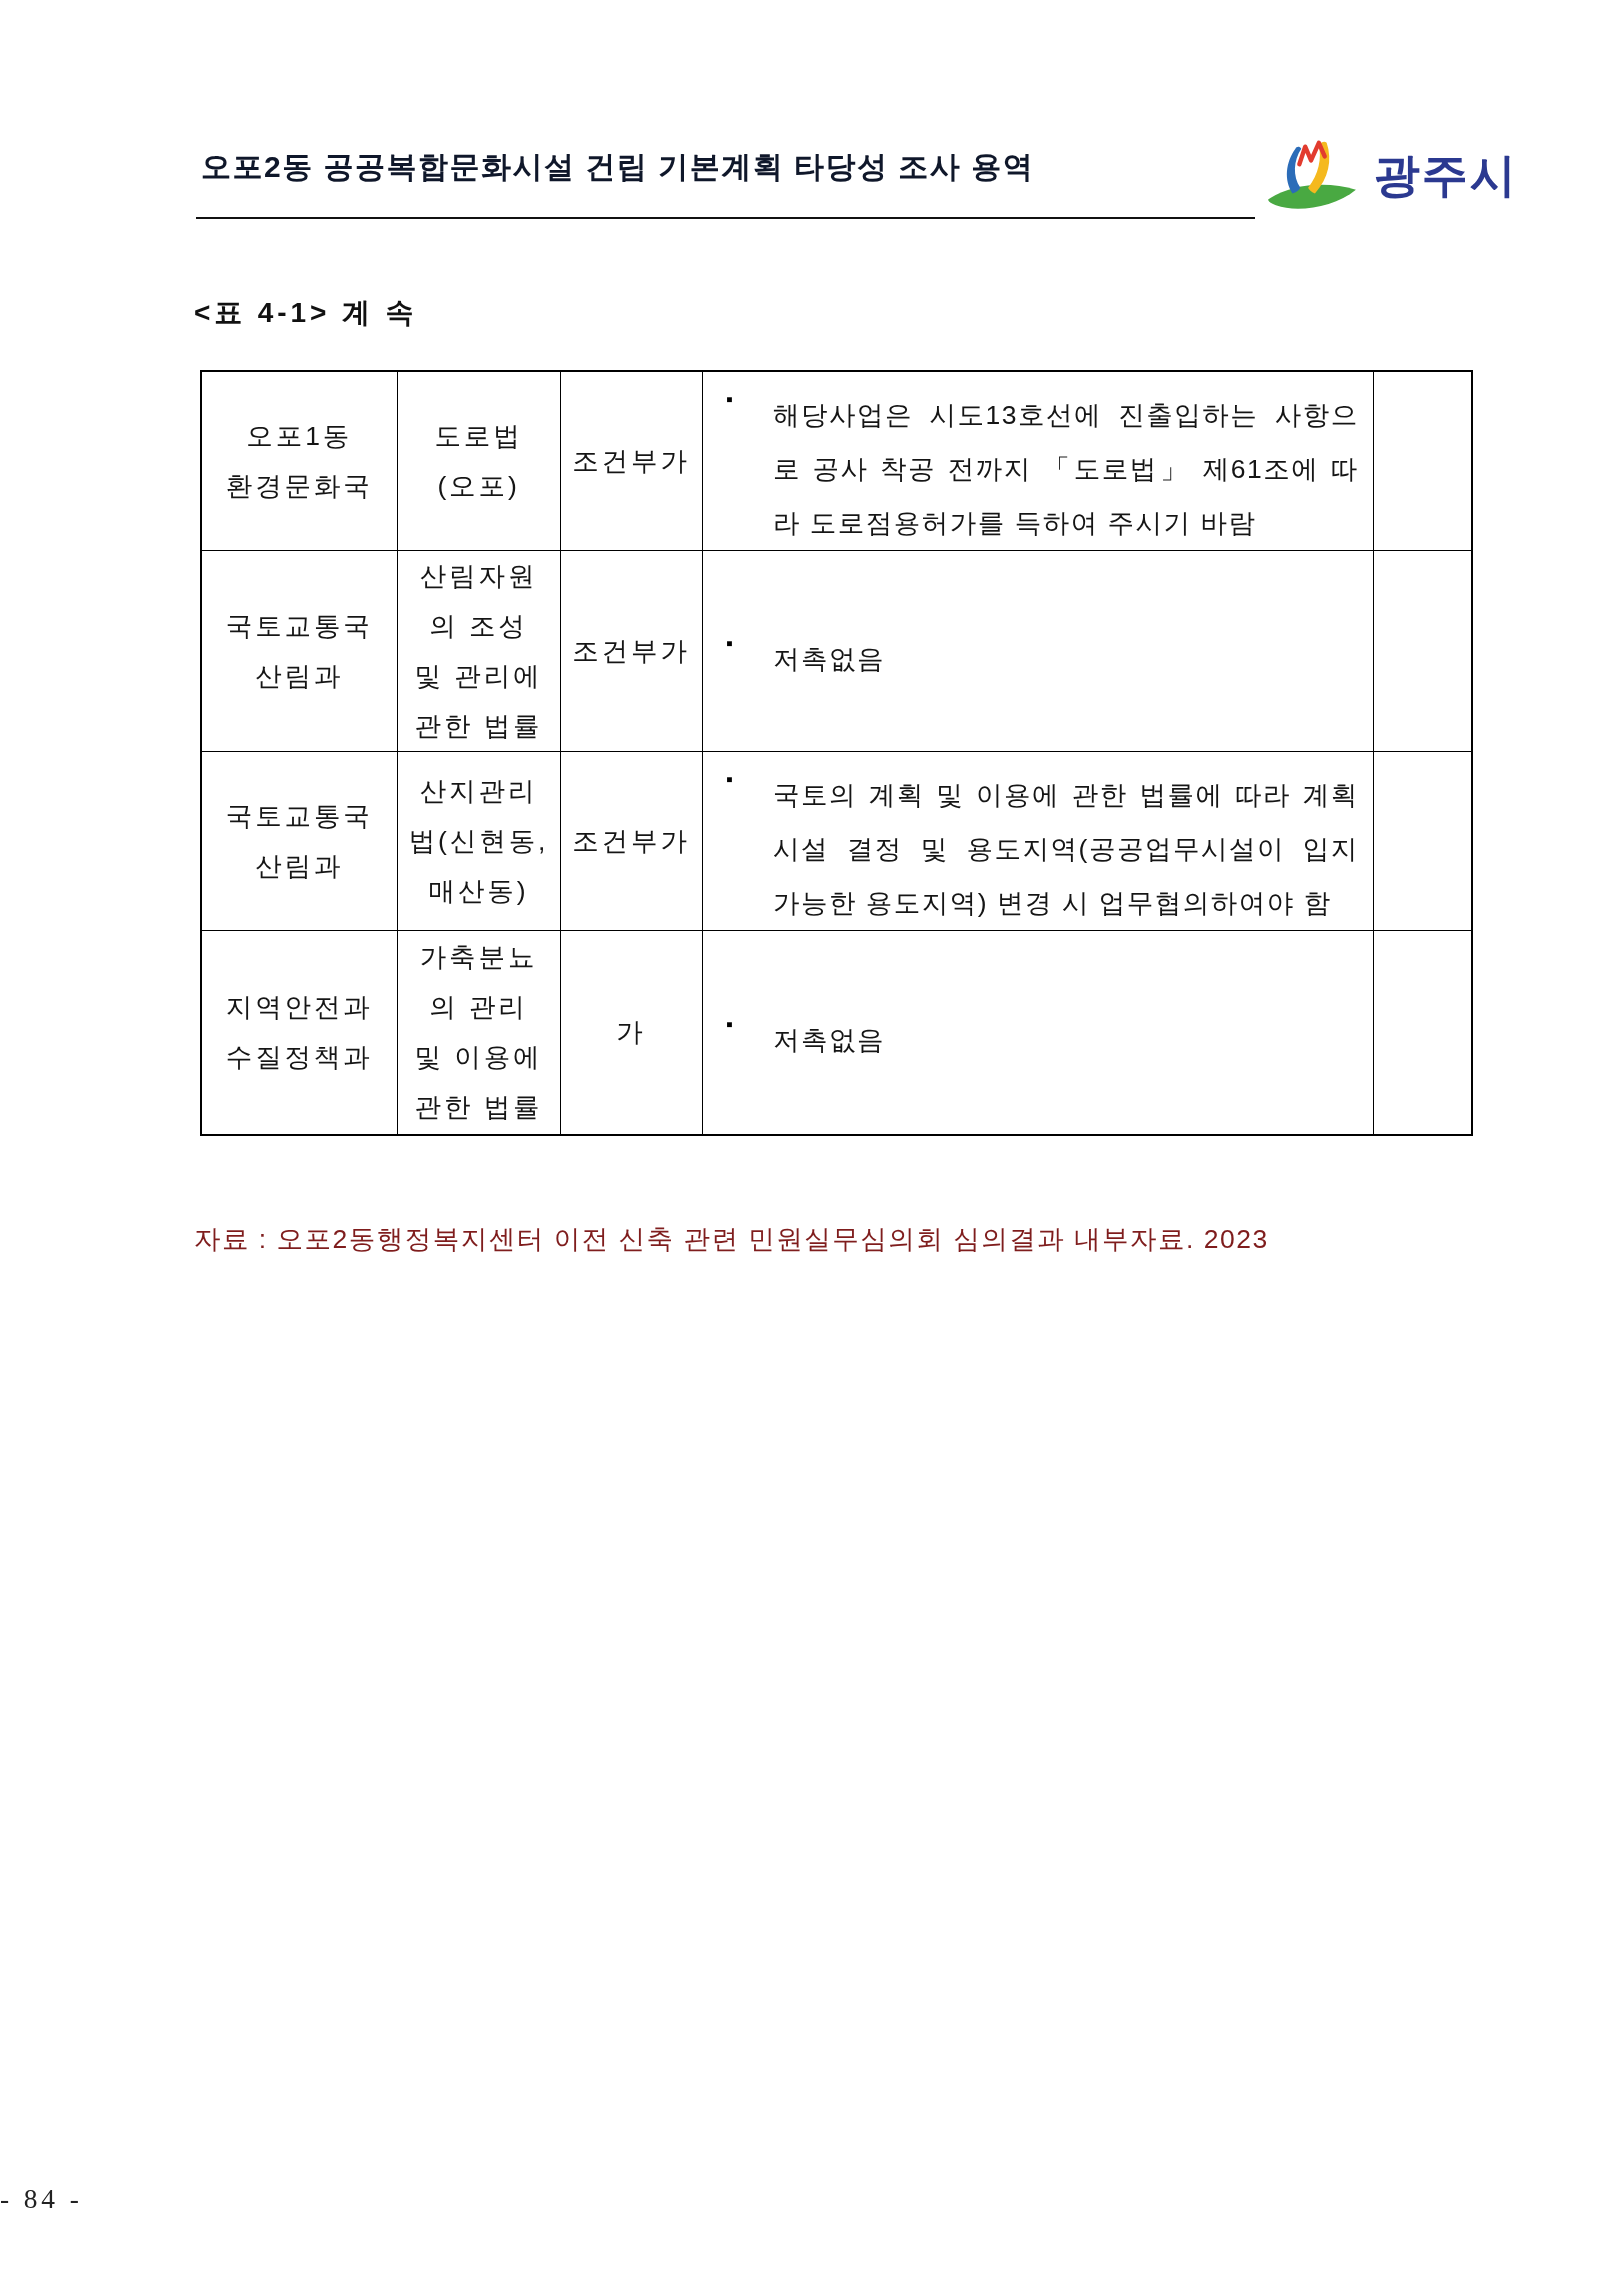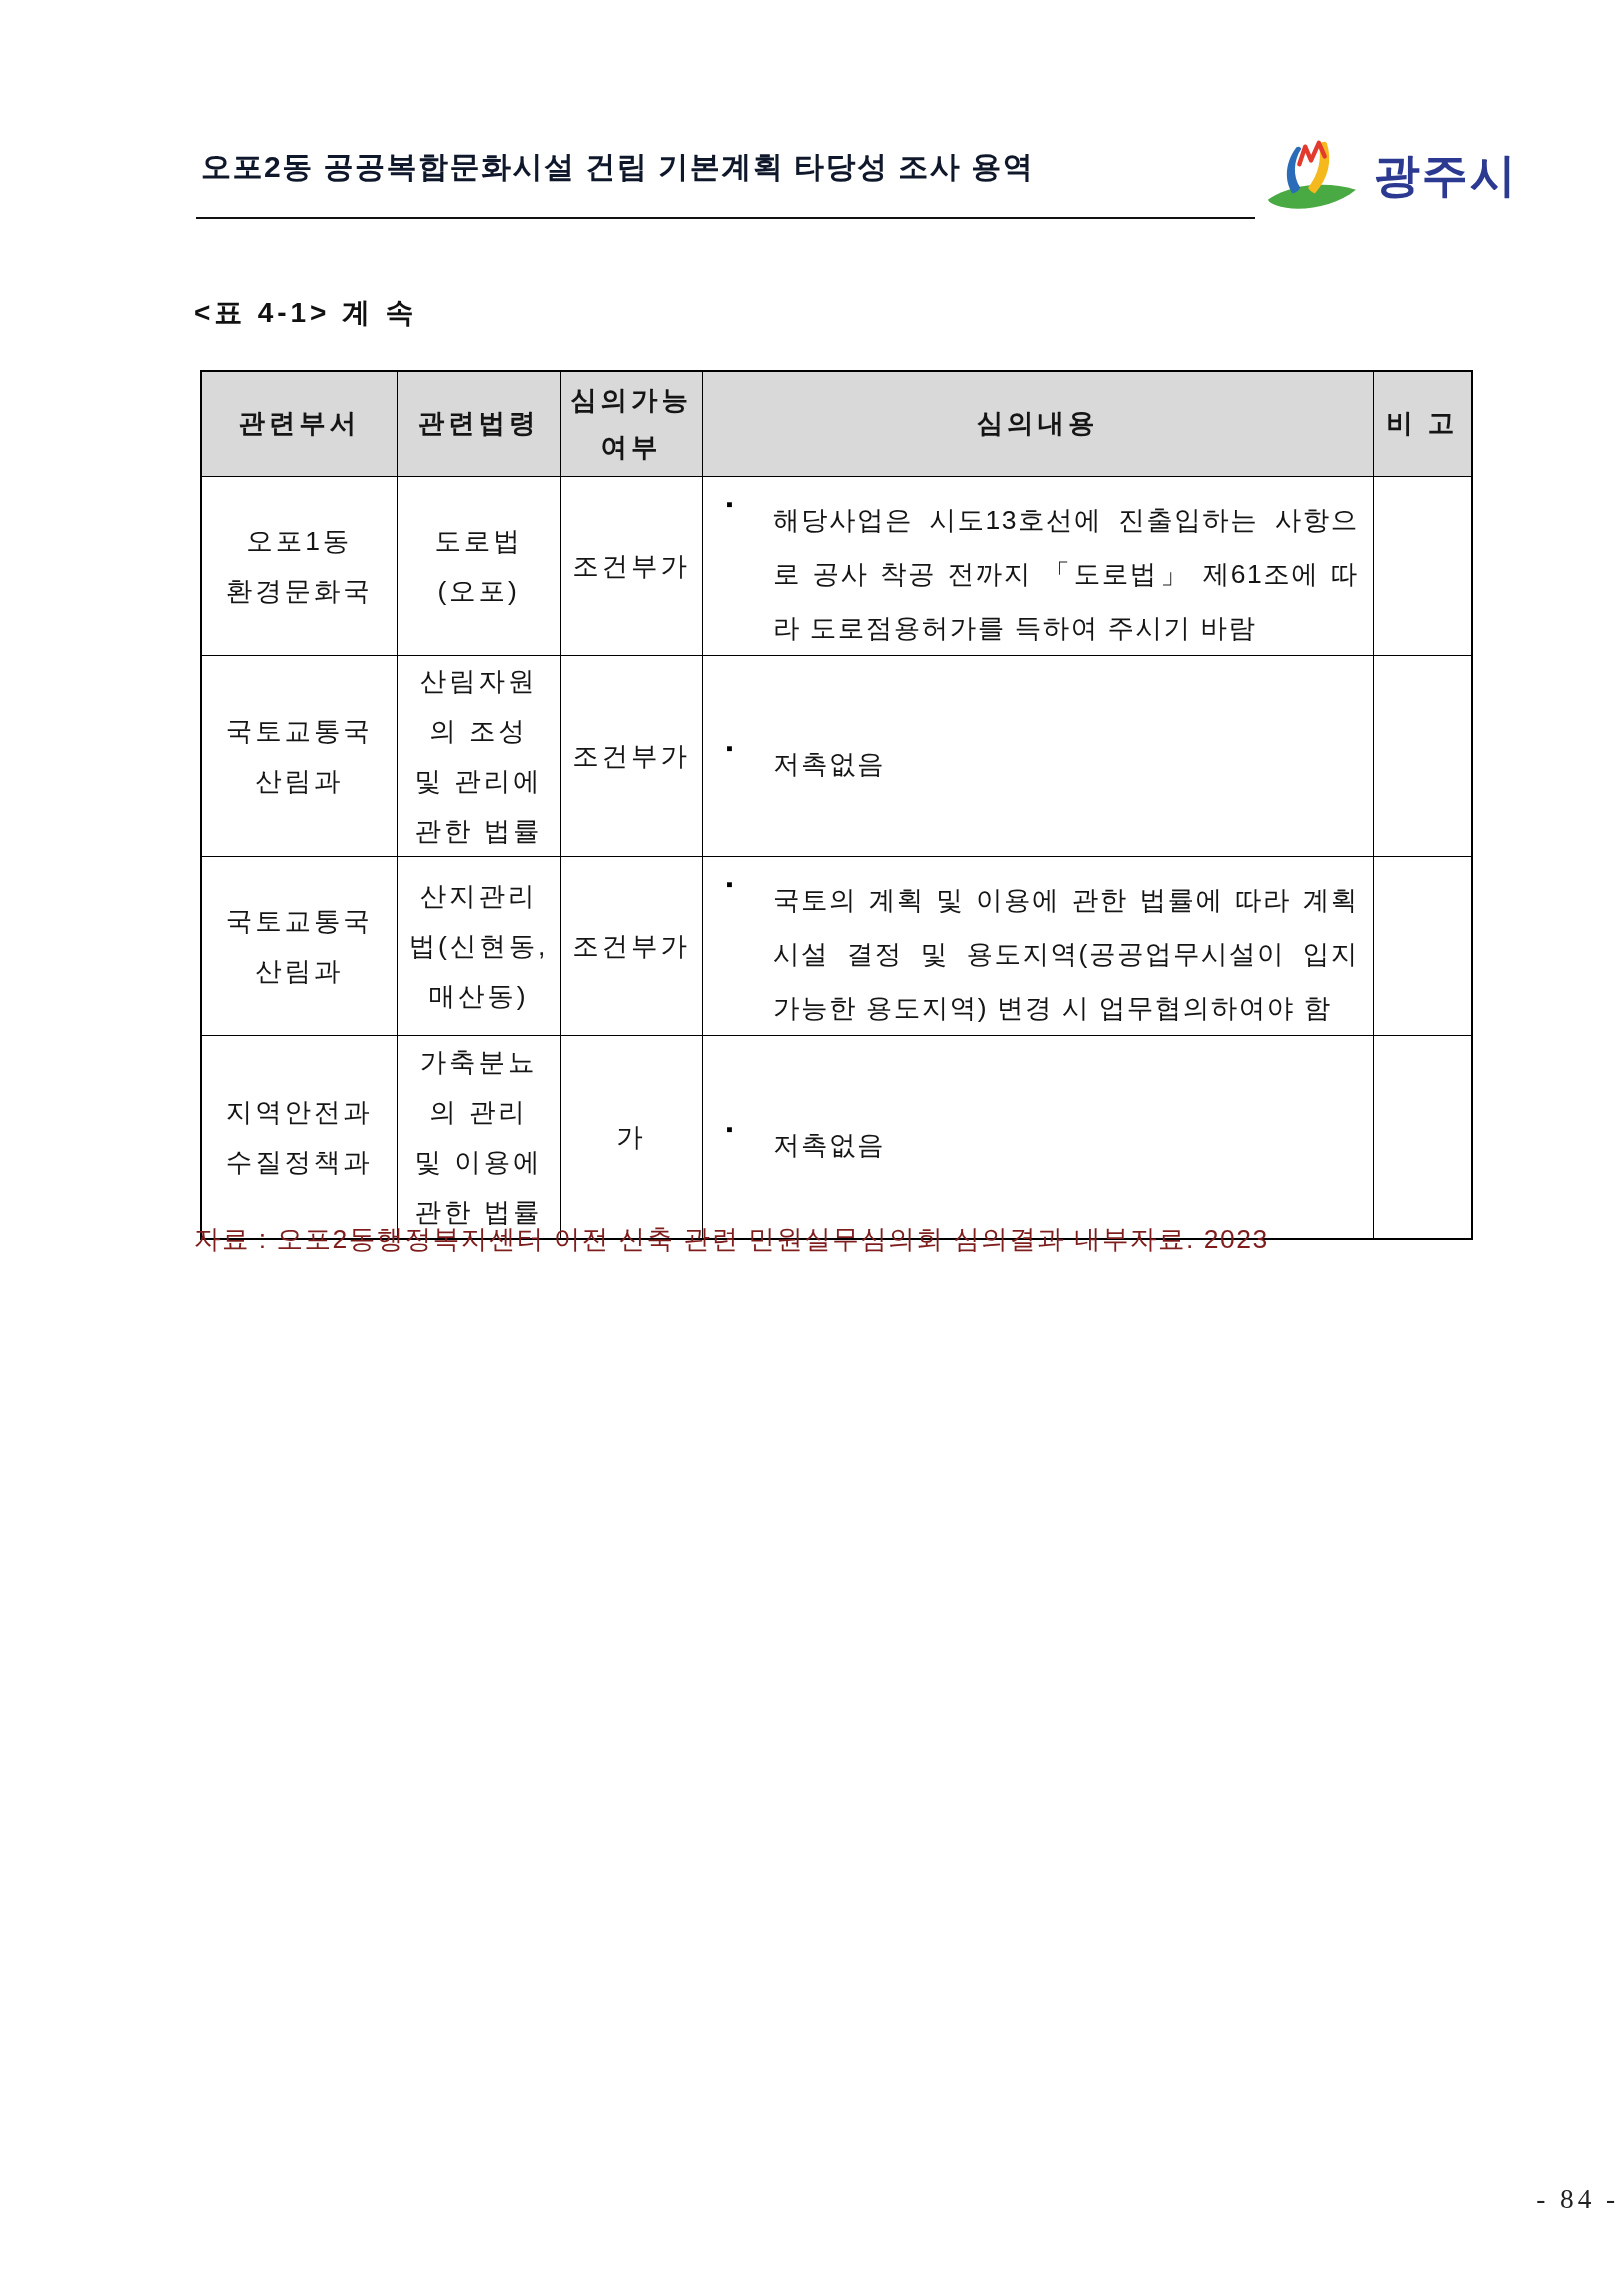--- a/index.html
+++ b/index.html
@@ -85,21 +85,21 @@
   .h-r3{height:162px;}
   .h-r4{height:204px;}
   
   .source-note{
     position:absolute;left:194px;top:1221px;
     font-size:26.5px;letter-spacing:1.5px;color:#7f1d1d;
     white-space:nowrap;
   }
   .page-number{
     position:absolute;left:0;top:2184px;width:100%;
-    text-align:right;
+    text-align:left;
     font-family:"Liberation Serif","DejaVu Serif",serif;
     font-size:27.4px;letter-spacing:3.9px;color:#222;
   }
 </style>
 </head>
 <body>
 
 <div class="doc-header-title">오포2동 공공복합문화시설 건립 기본계획 타당성 조사 용역</div>
 <div class="doc-header-rule"></div>
 
@@ -121,28 +121,20 @@
 
 <table class="review">
   <colgroup>
     <col style="width:196px">
       <col style="width:163px">
       <col style="width:142px">
       <col style="width:671px">
       <col style="width:99px">
   </colgroup>
   <tbody>
-      <tr class="h-header">
-    <th>관련부서</th>
-    <th>관련법령</th>
-    <th>심의가능
-여부</th>
-    <th>심의내용</th>
-    <th>비 고</th>
-  </tr>
 
   <tr class="h-r1">
     <td class="center-cell">오포1동
 환경문화국</td>
     <td class="center-cell">도로법
 (오포)</td>
     <td class="center-cell">조건부가</td>
     <td class="content-cell">
       <div class="bullet-row">
         <span class="bullet">▪</span>

